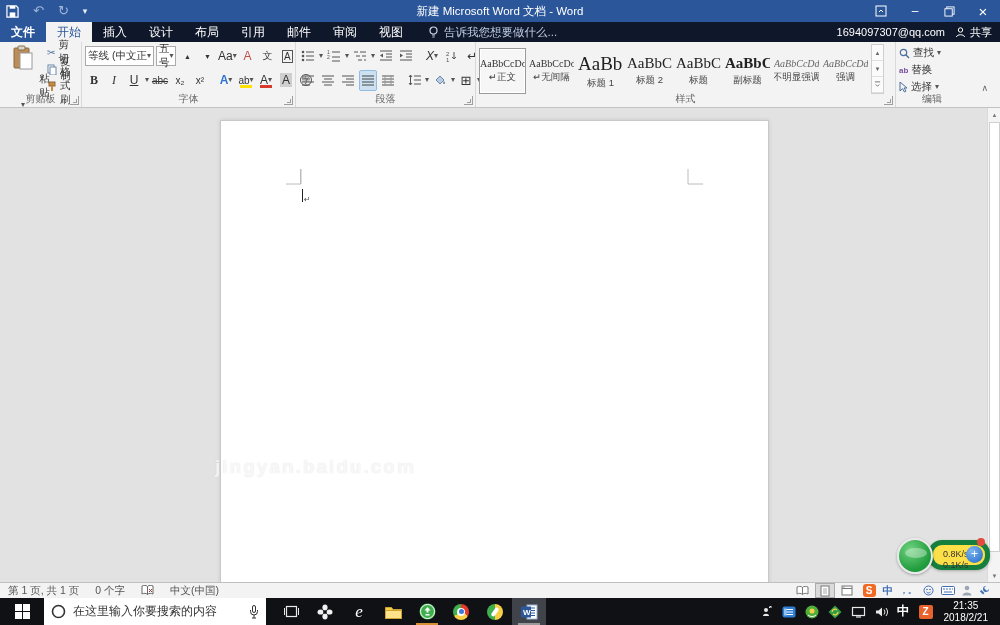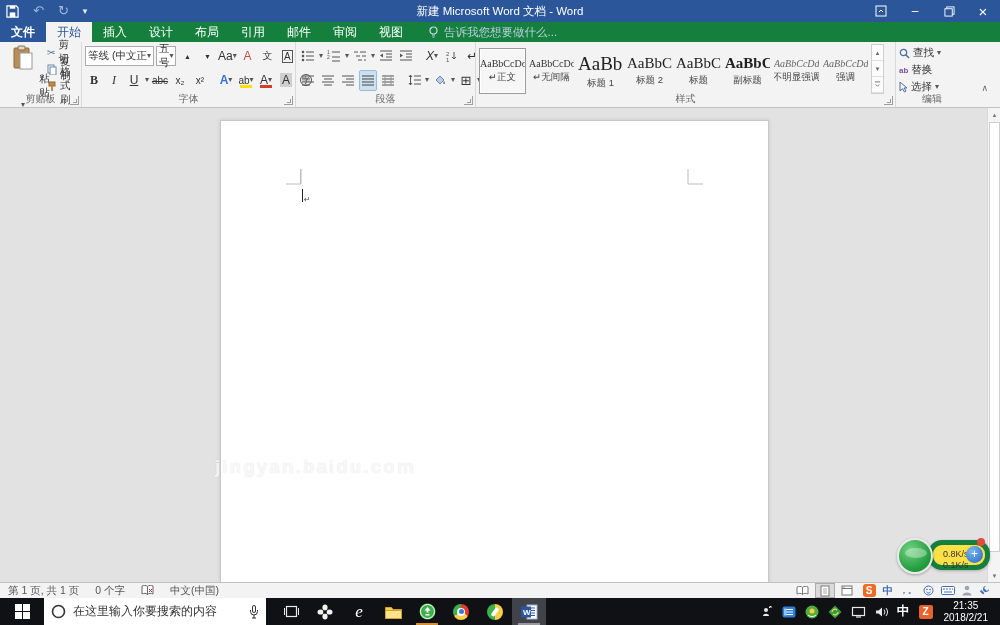--- a/index.html
+++ b/index.html
@@ -13,21 +13,21 @@
   
   .titlebar { top:0; left:0; width:1000px; height:22px; background:#2b579a; color:#fff; }
   .qat { left:6px; top:0; height:22px; display:flex; align-items:center; gap:14px; color:#e8eefb; }
   .qat .g { font-size:13px; line-height:22px; cursor:default; }
   .qat .dim { color:#9fb4d8; }
   .titletext { top:0; left:0; width:1000px; height:22px; text-align:center; font-size:11.5px; line-height:22px; color:#fff; }
   .winbtns { right:0; top:0; height:22px; display:flex; }
   .winbtn { width:34px; height:22px; display:flex; align-items:center; justify-content:center; font-size:12px; color:#fff; }
 
   
-  .tabrow { top:22px; left:0; width:1000px; height:20px; background:#15803d; display:flex; align-items:stretch; }
+  .tabrow { top:22px; left:0; width:1000px; height:20px; background:#0f172a; display:flex; align-items:stretch; }
   .tab { padding:0 11px; font-size:12px; color:#fff; display:flex; align-items:center; cursor:default; }
   .tab.file { background:#2b579a; font-weight:bold; }
   .tab.active { background:#f3f3f3; color:#2b579a; }
   .tellme { display:flex; align-items:center; gap:5px; margin-left:14px; color:#bdcbe4; font-size:11.5px;justify-content:center; }
   .tabrow-right { margin-left:auto; display:flex; align-items:center; gap:10px; padding-right:8px; color:#fff; font-size:11px; }
 
   
   .ribbon { top:42px; left:0; width:1000px; height:66px; background:#f3f3f3; border-bottom:1px solid #c3c3c3; display:flex; }
   .rgroup { position:relative; border-right:1px solid #d9d9d9; height:65px; padding:2px 3px 14px 3px; }
   .glabel { position:absolute; bottom:1px; left:0; right:0; text-align:center; font-size:10px; color:#686868; }
@@ -159,20 +159,32 @@
     <div class="tab">审阅</div>
     <div class="tab">视图</div>
     <div class="tellme">
       <span class="ico">
         <svg width="11" height="13" viewBox="0 0 11 13">
             <circle cx="5.5" cy="4.5" r="3.5" fill="none" stroke="#c9d6ec" stroke-width="1.2"></circle>
             <path d="M4 9 h3 M4.4 11 h2.2" stroke="#c9d6ec" stroke-width="1.2"></path>
           </svg>
       </span>
       <span>告诉我您想要做什么...</span>
+    </div>
+    <div class="tabrow-right">
+      <span>1694097307@qq.com</span>
+      <span class="flex" style="gap:4px">
+        <span class="ico">
+          <svg width="11" height="11" viewBox="0 0 11 11">
+              <circle cx="5.5" cy="3" r="2.2" fill="none" stroke="#fff"></circle>
+              <path d="M1.5 10 c0-3 8-3 8 0" fill="none" stroke="#fff"></path>
+            </svg>
+        </span>
+        <span>共享</span>
+      </span>
     </div>
   </div>
 
   <div class="abs ribbon">
 
     <div class="rgroup" style="width:82px">
       <div class="flex" style="align-items:flex-start">
         <div class="pastebtn">
           <span class="ico">
             <svg width="22" height="26" viewBox="0 0 22 26">

